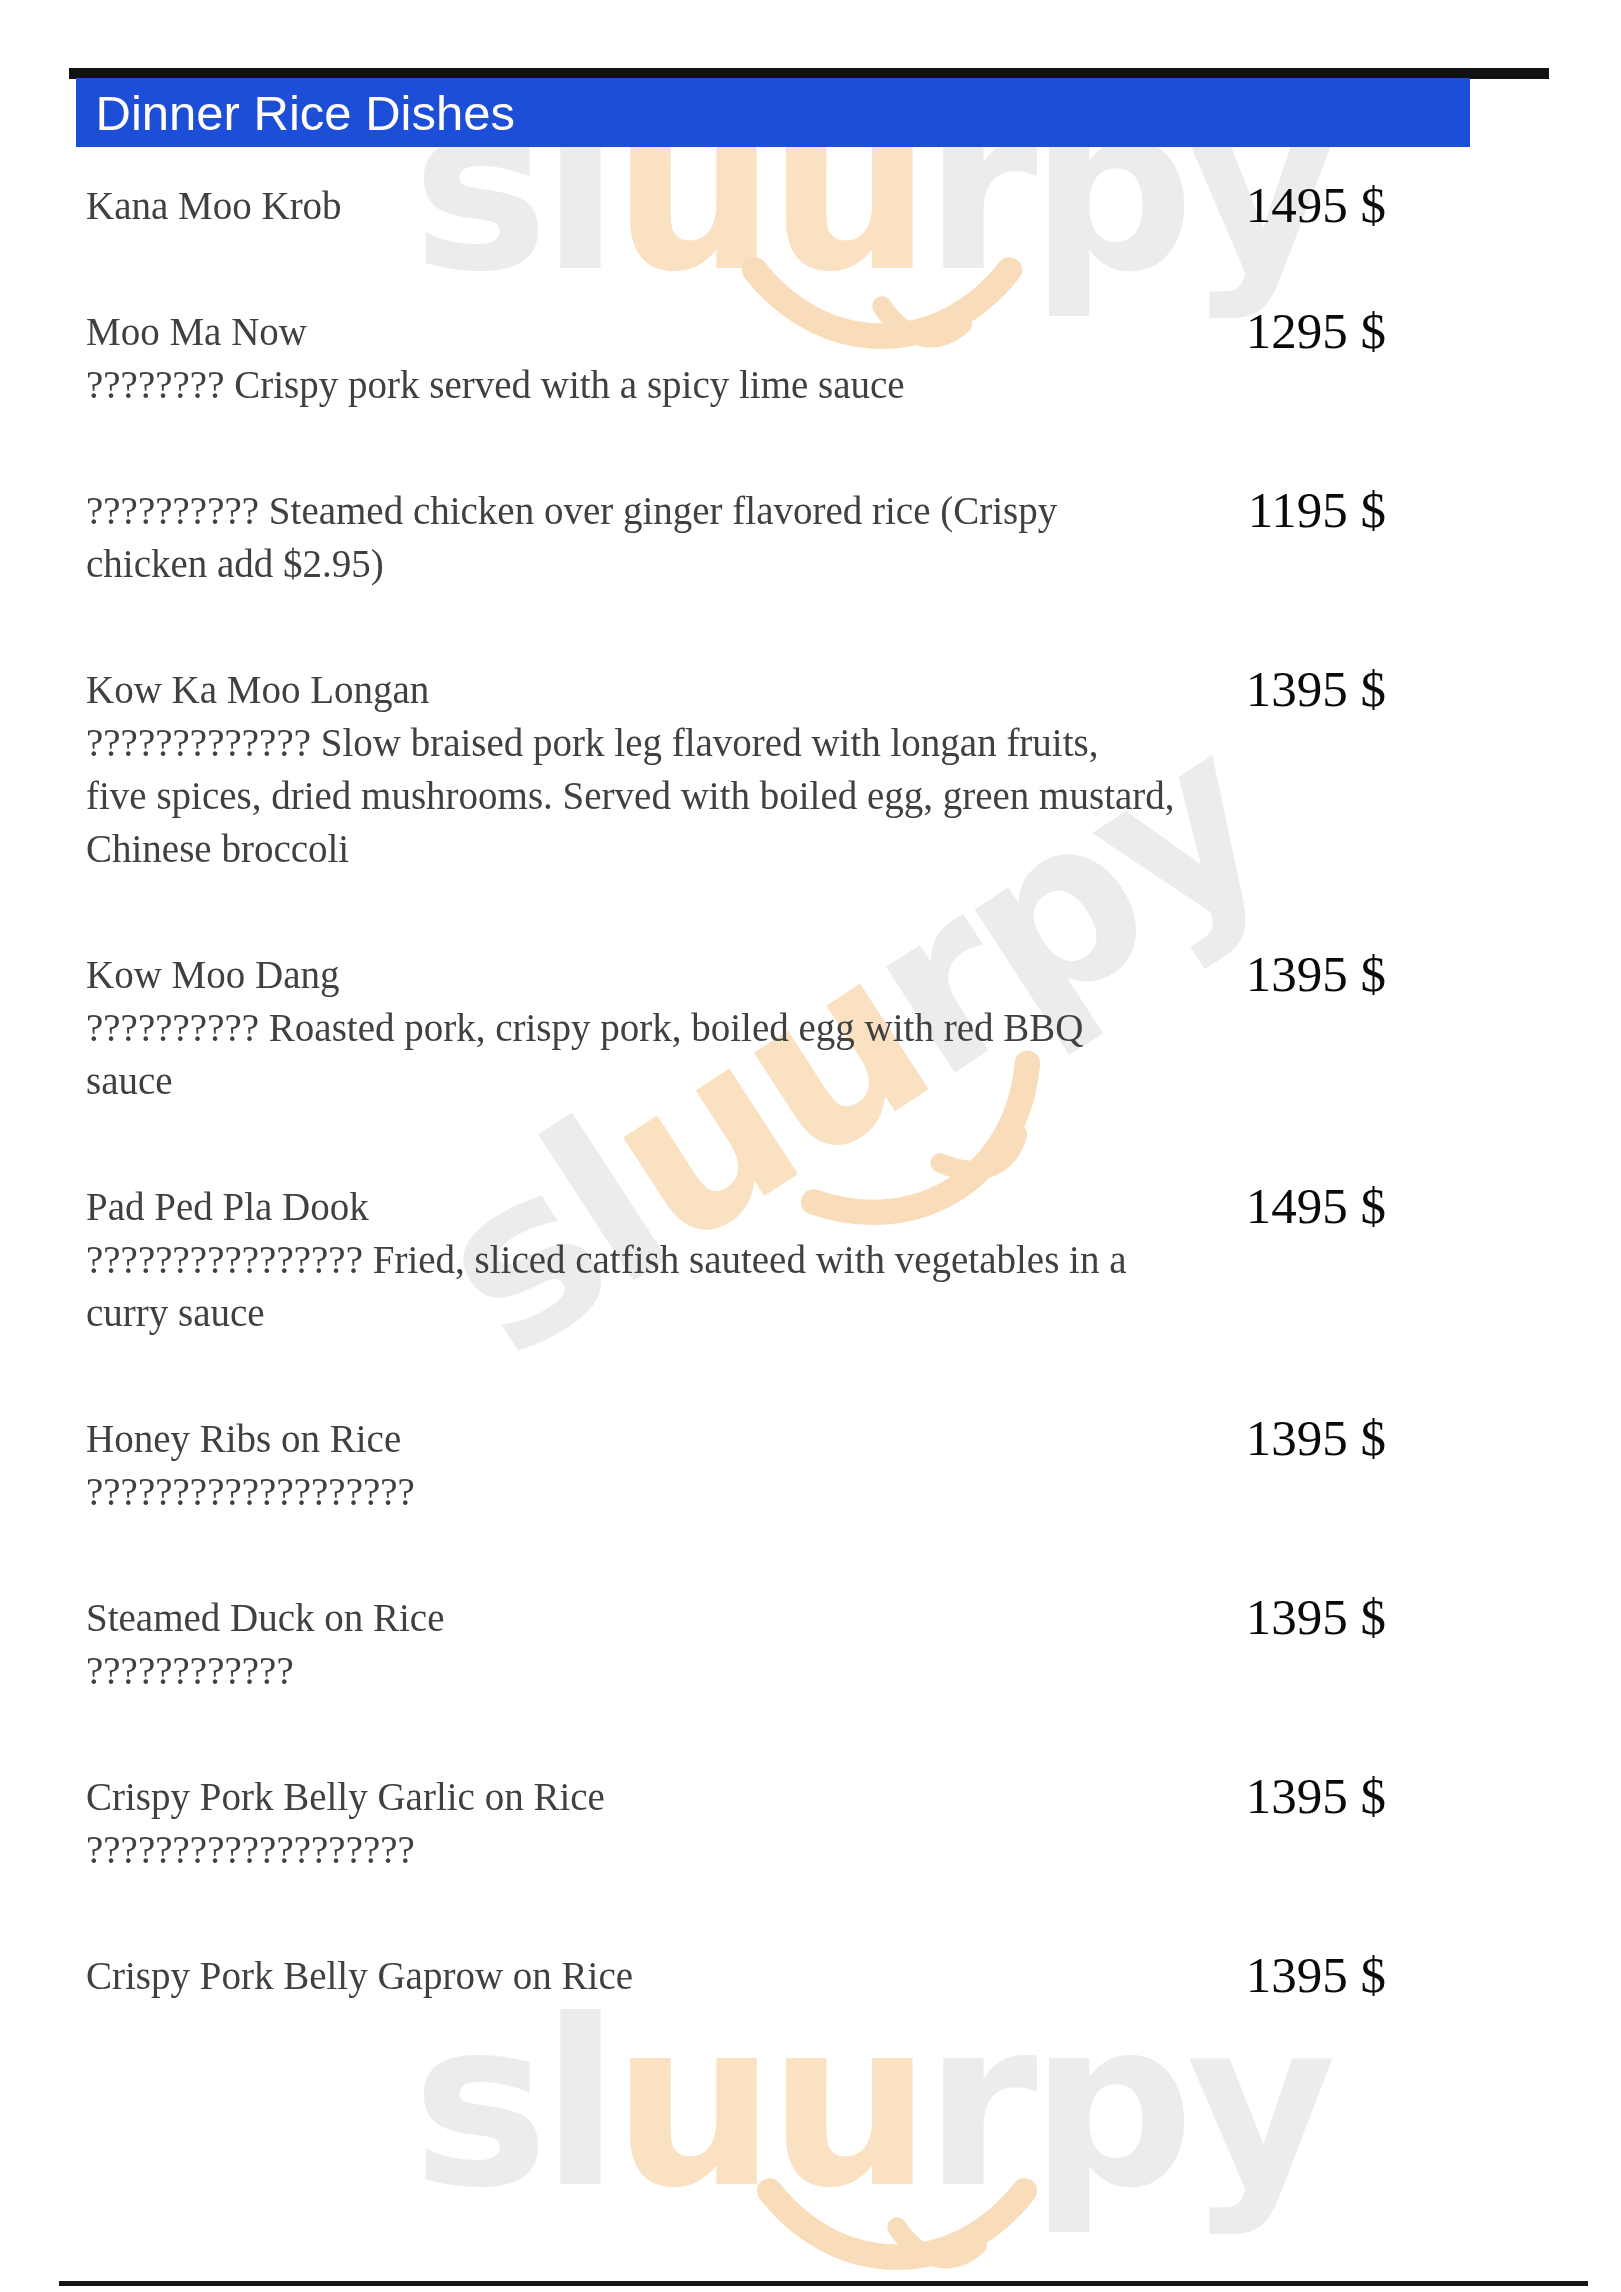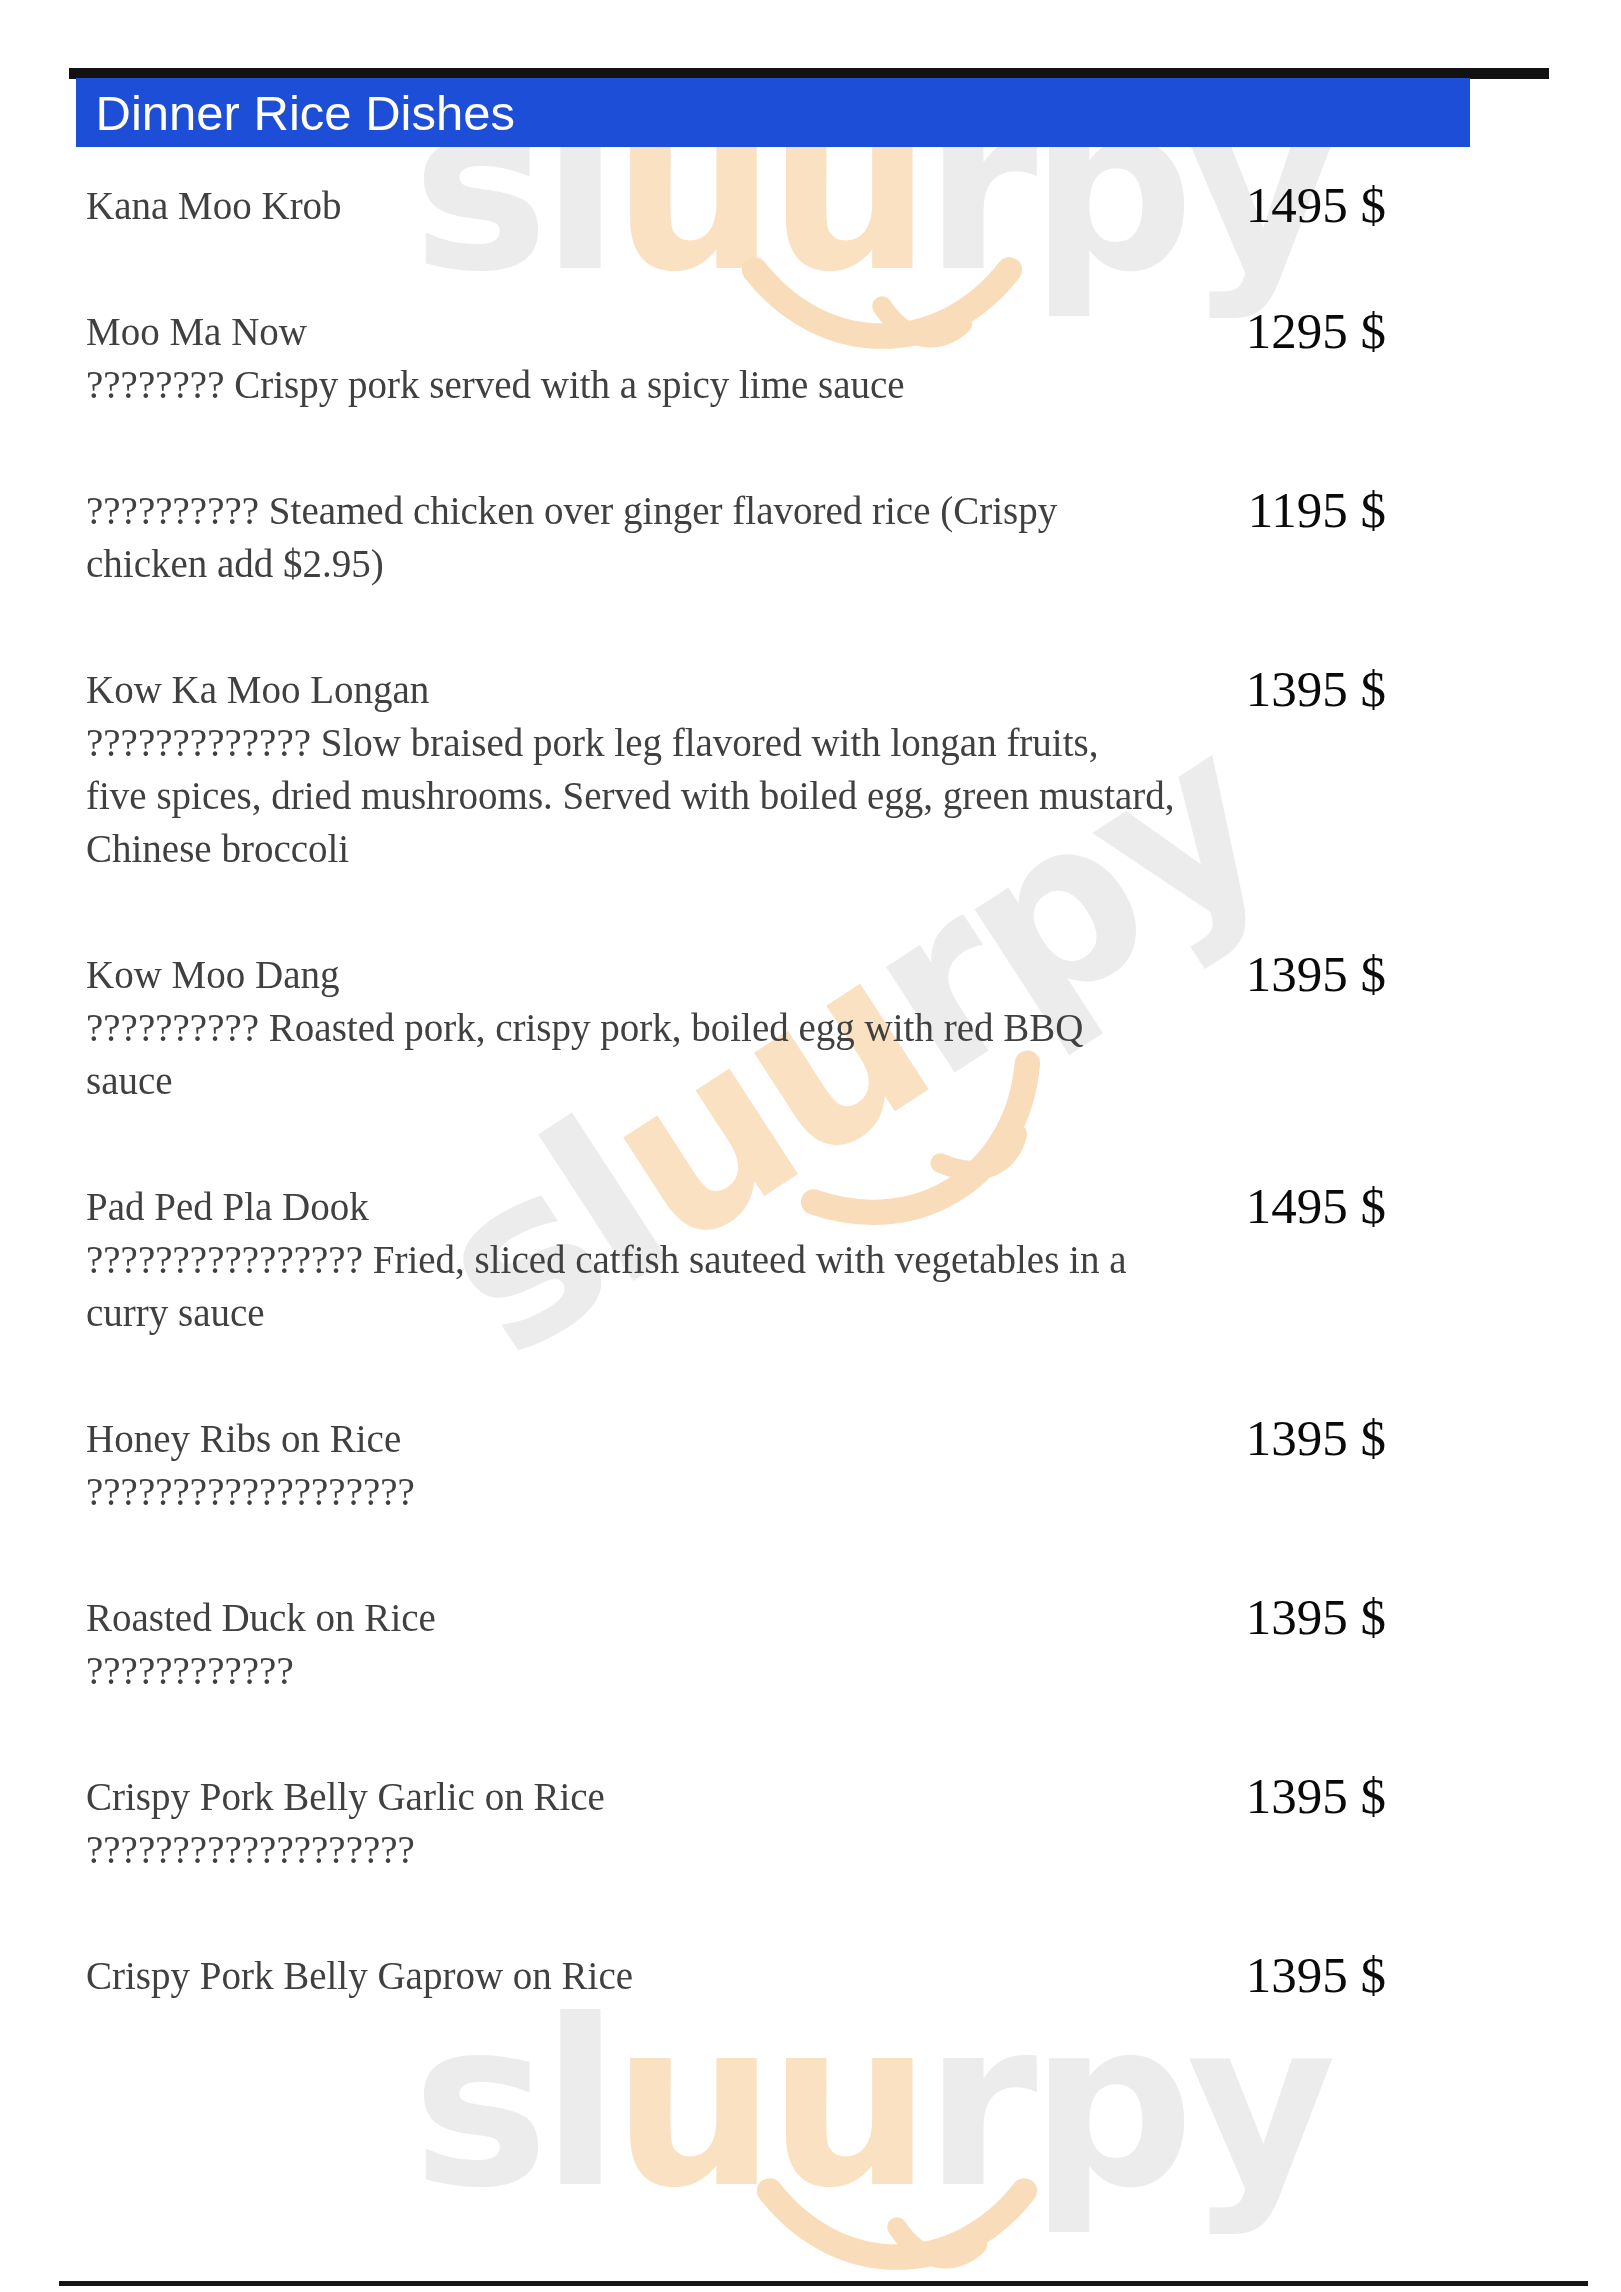--- a/index.html
+++ b/index.html
@@ -154,21 +154,21 @@
   <div class="item">
     <div class="item-text">
       <div class="item-name">Honey Ribs on Rice</div>
       <div class="item-description">???????????????????</div>
     </div>
     <div class="item-price">1395 $</div>
   </div>
 
   <div class="item">
     <div class="item-text">
-      <div class="item-name">Roasted Duck on Rice</div>
+      <div class="item-name">Steamed Duck on Rice</div>
       <div class="item-description">????????????</div>
     </div>
     <div class="item-price">1395 $</div>
   </div>
 
   <div class="item">
     <div class="item-text">
       <div class="item-name">Crispy Pork Belly Garlic on Rice</div>
       <div class="item-description">???????????????????</div>
     </div>

